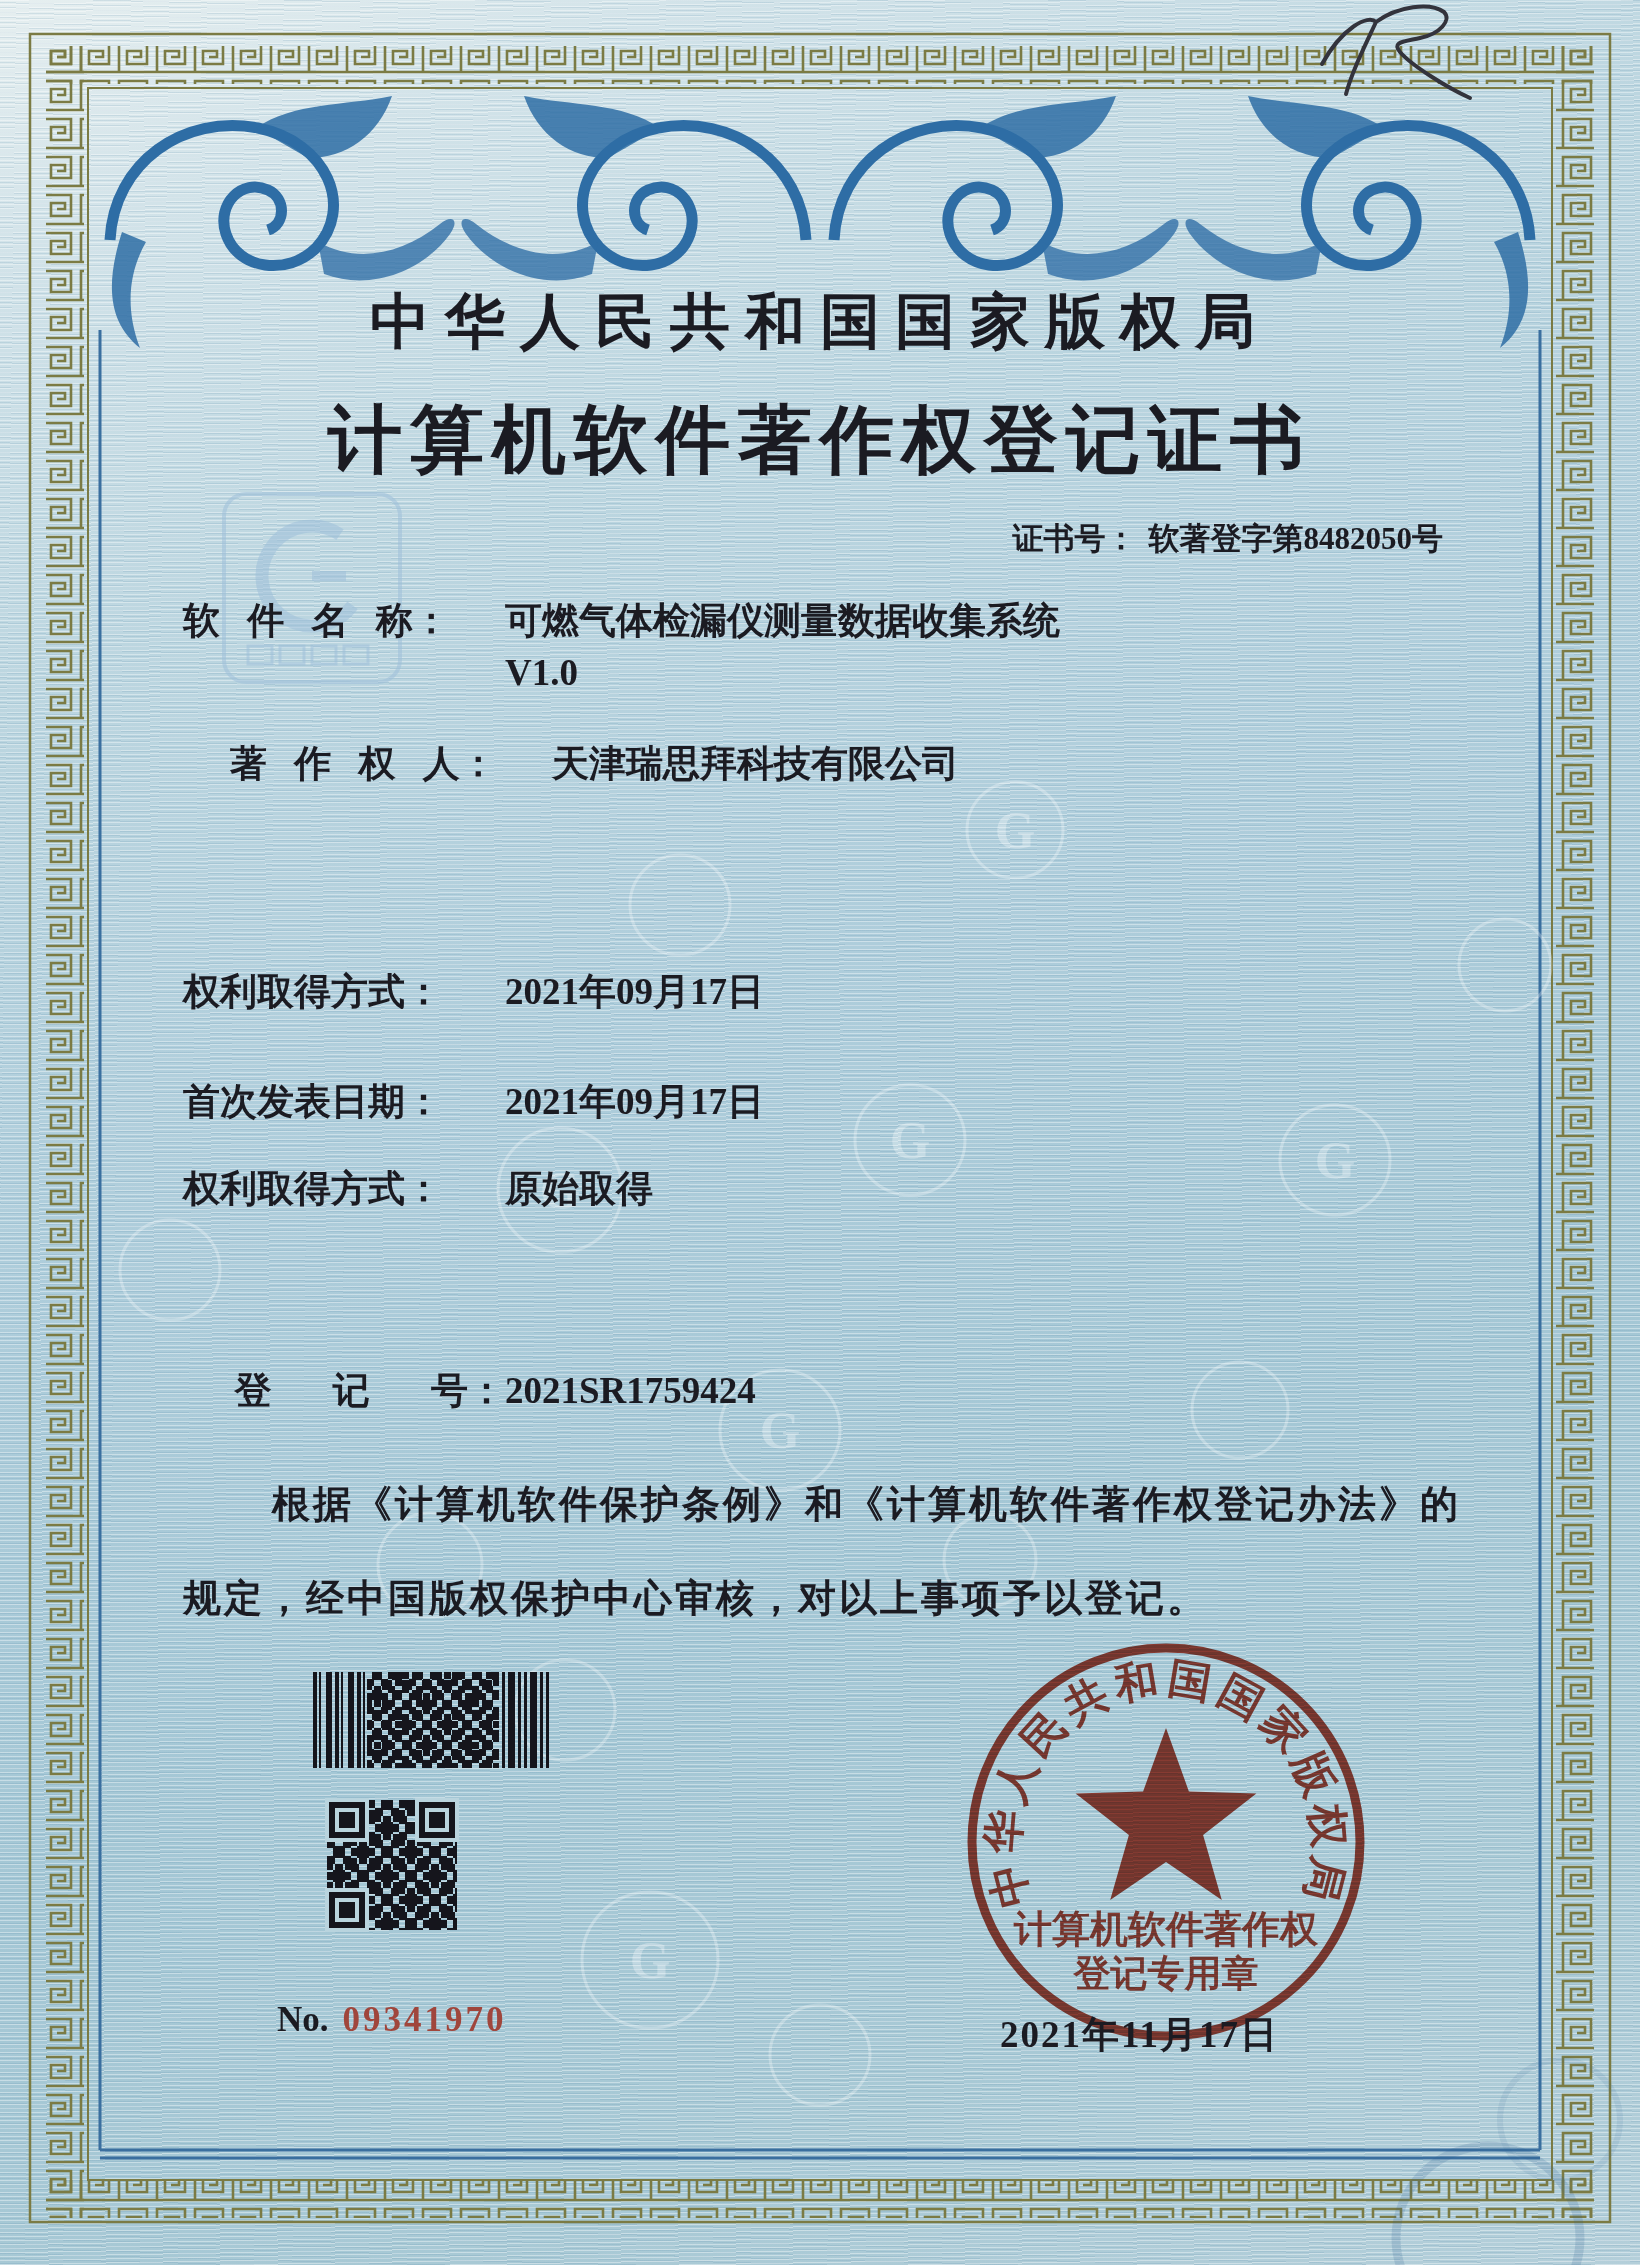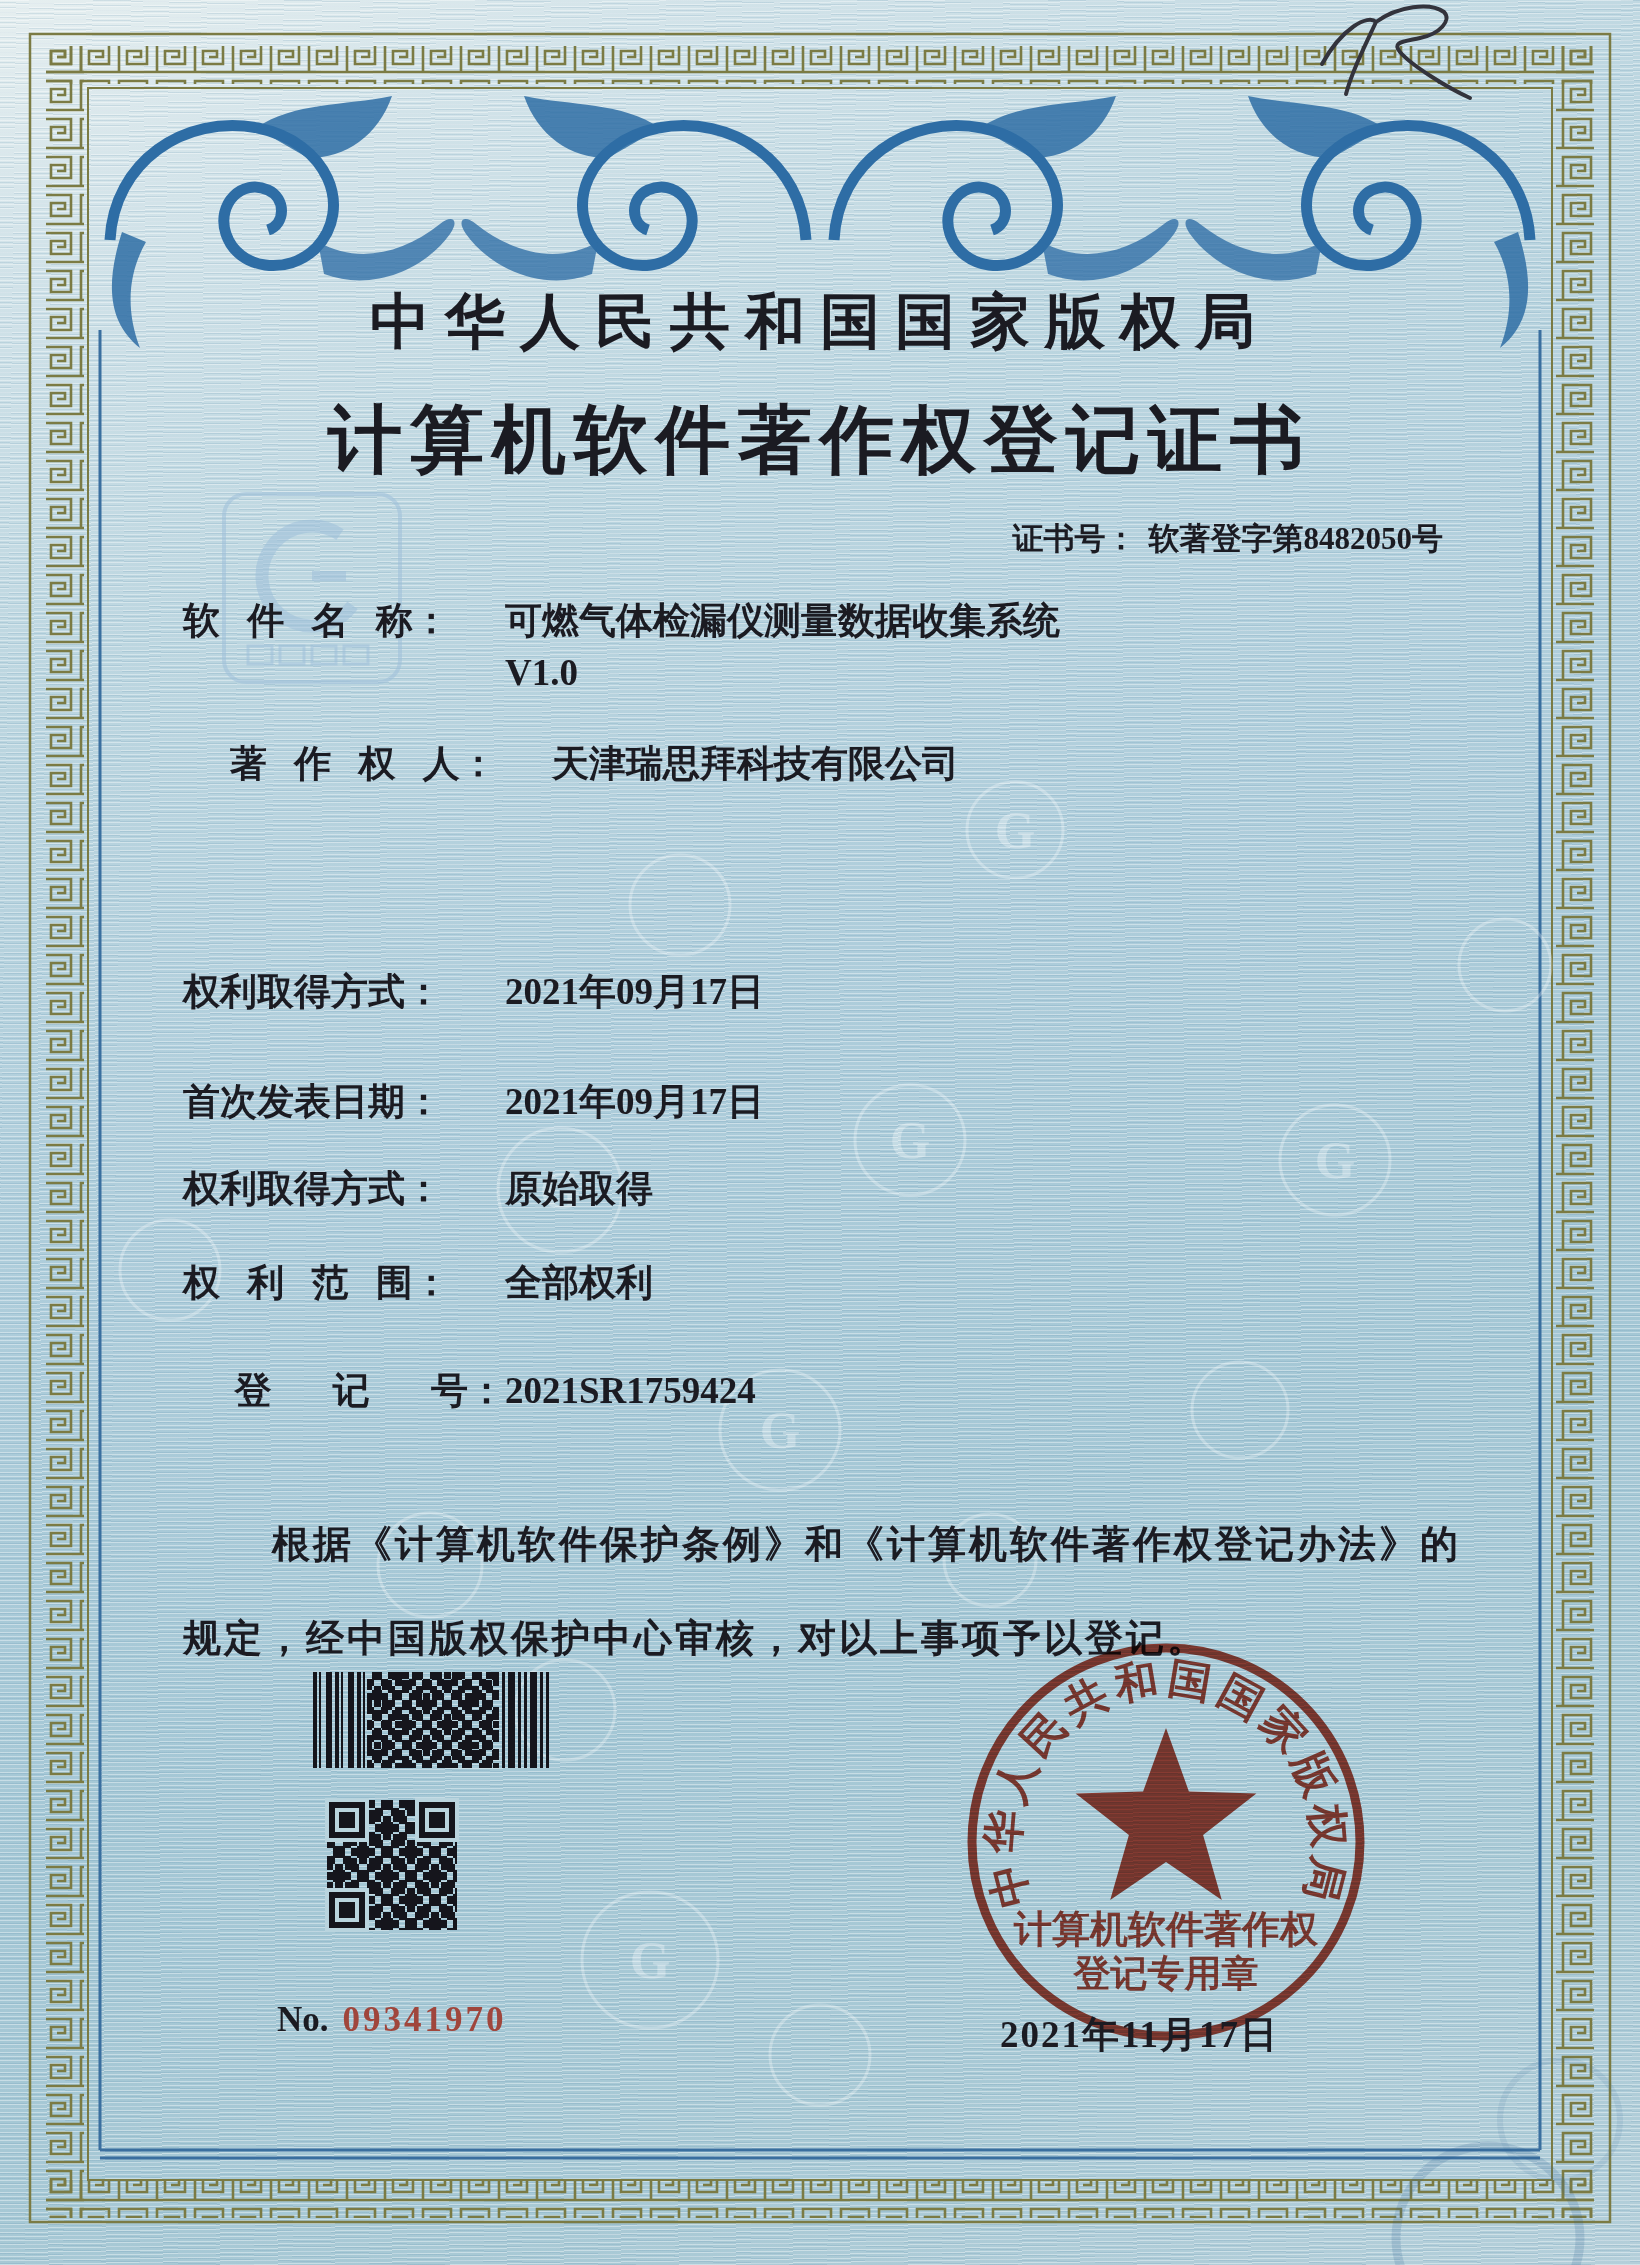--- a/index.html
+++ b/index.html
@@ -35,21 +35,21 @@
   .sp2 { word-spacing:52px;text-align:right; }
   .y-name  { top:596px; }
   .y-ver   { top:651px; left:505px; }
   .y-auth  { top:739px;margin-left:47px; }
   .y-dev   { top:967px; }
   .y-pub   { top:1077px; }
   .y-acq   { top:1164px; }
   .y-scope { top:1258px; }
   .y-reg   { top:1366px; }
 
-  .stmt { position:absolute; font-size:38px; font-weight:700; letter-spacing:3px; white-space:nowrap;margin-top:40px; }
+  .stmt { position:absolute; font-size:38px; font-weight:700; letter-spacing:3px; white-space:nowrap; }
   .stmt1 { left:272px; top:1479px; }
   .stmt2 { left:183px; top:1573px; }
 
   .barcode { position:absolute; left:313px; top:1672px; width:236px; height:96px; display:flex; }
   .bc-l { width:54px; height:100%;
     background:repeating-linear-gradient(90deg,#15151c 0 4px,rgba(0,0,0,0) 4px 6px,#15151c 6px 8px,rgba(0,0,0,0) 8px 13px,#15151c 13px 19px,rgba(0,0,0,0) 19px 22px); }
   .bc-m { flex:1; height:100%;
     background:
       repeating-conic-gradient(#15151c 0% 25%, rgba(0,0,0,0) 0% 50%) 0 0/14px 14px,
       repeating-conic-gradient(#15151c 0% 25%, rgba(0,0,0,0) 0% 50%) 5px 8px/20px 20px; }
@@ -176,23 +176,20 @@
   </div>
 
   <div class="row y-pub">
     <span class="lab">首次发表日期：</span><span>2021年09月17日</span>
   </div>
 
   <div class="row y-acq">
     <span class="lab">权利取得方式：</span><span>原始取得</span>
   </div>
 
-  <div class="row y-scope">
-    <span class="lab sp">权 利 范 围：</span><span>全部权利</span>
-  </div>
 
   <div class="row y-reg">
     <span class="lab sp2">登 记 号：</span><span>2021SR1759424</span>
   </div>
 
   <div class="stmt stmt1">根据《计算机软件保护条例》和《计算机软件著作权登记办法》的</div>
   <div class="stmt stmt2">规定，经中国版权保护中心审核，对以上事项予以登记。</div>
 
   <div class="barcode">
     <div class="bc-l"></div>

